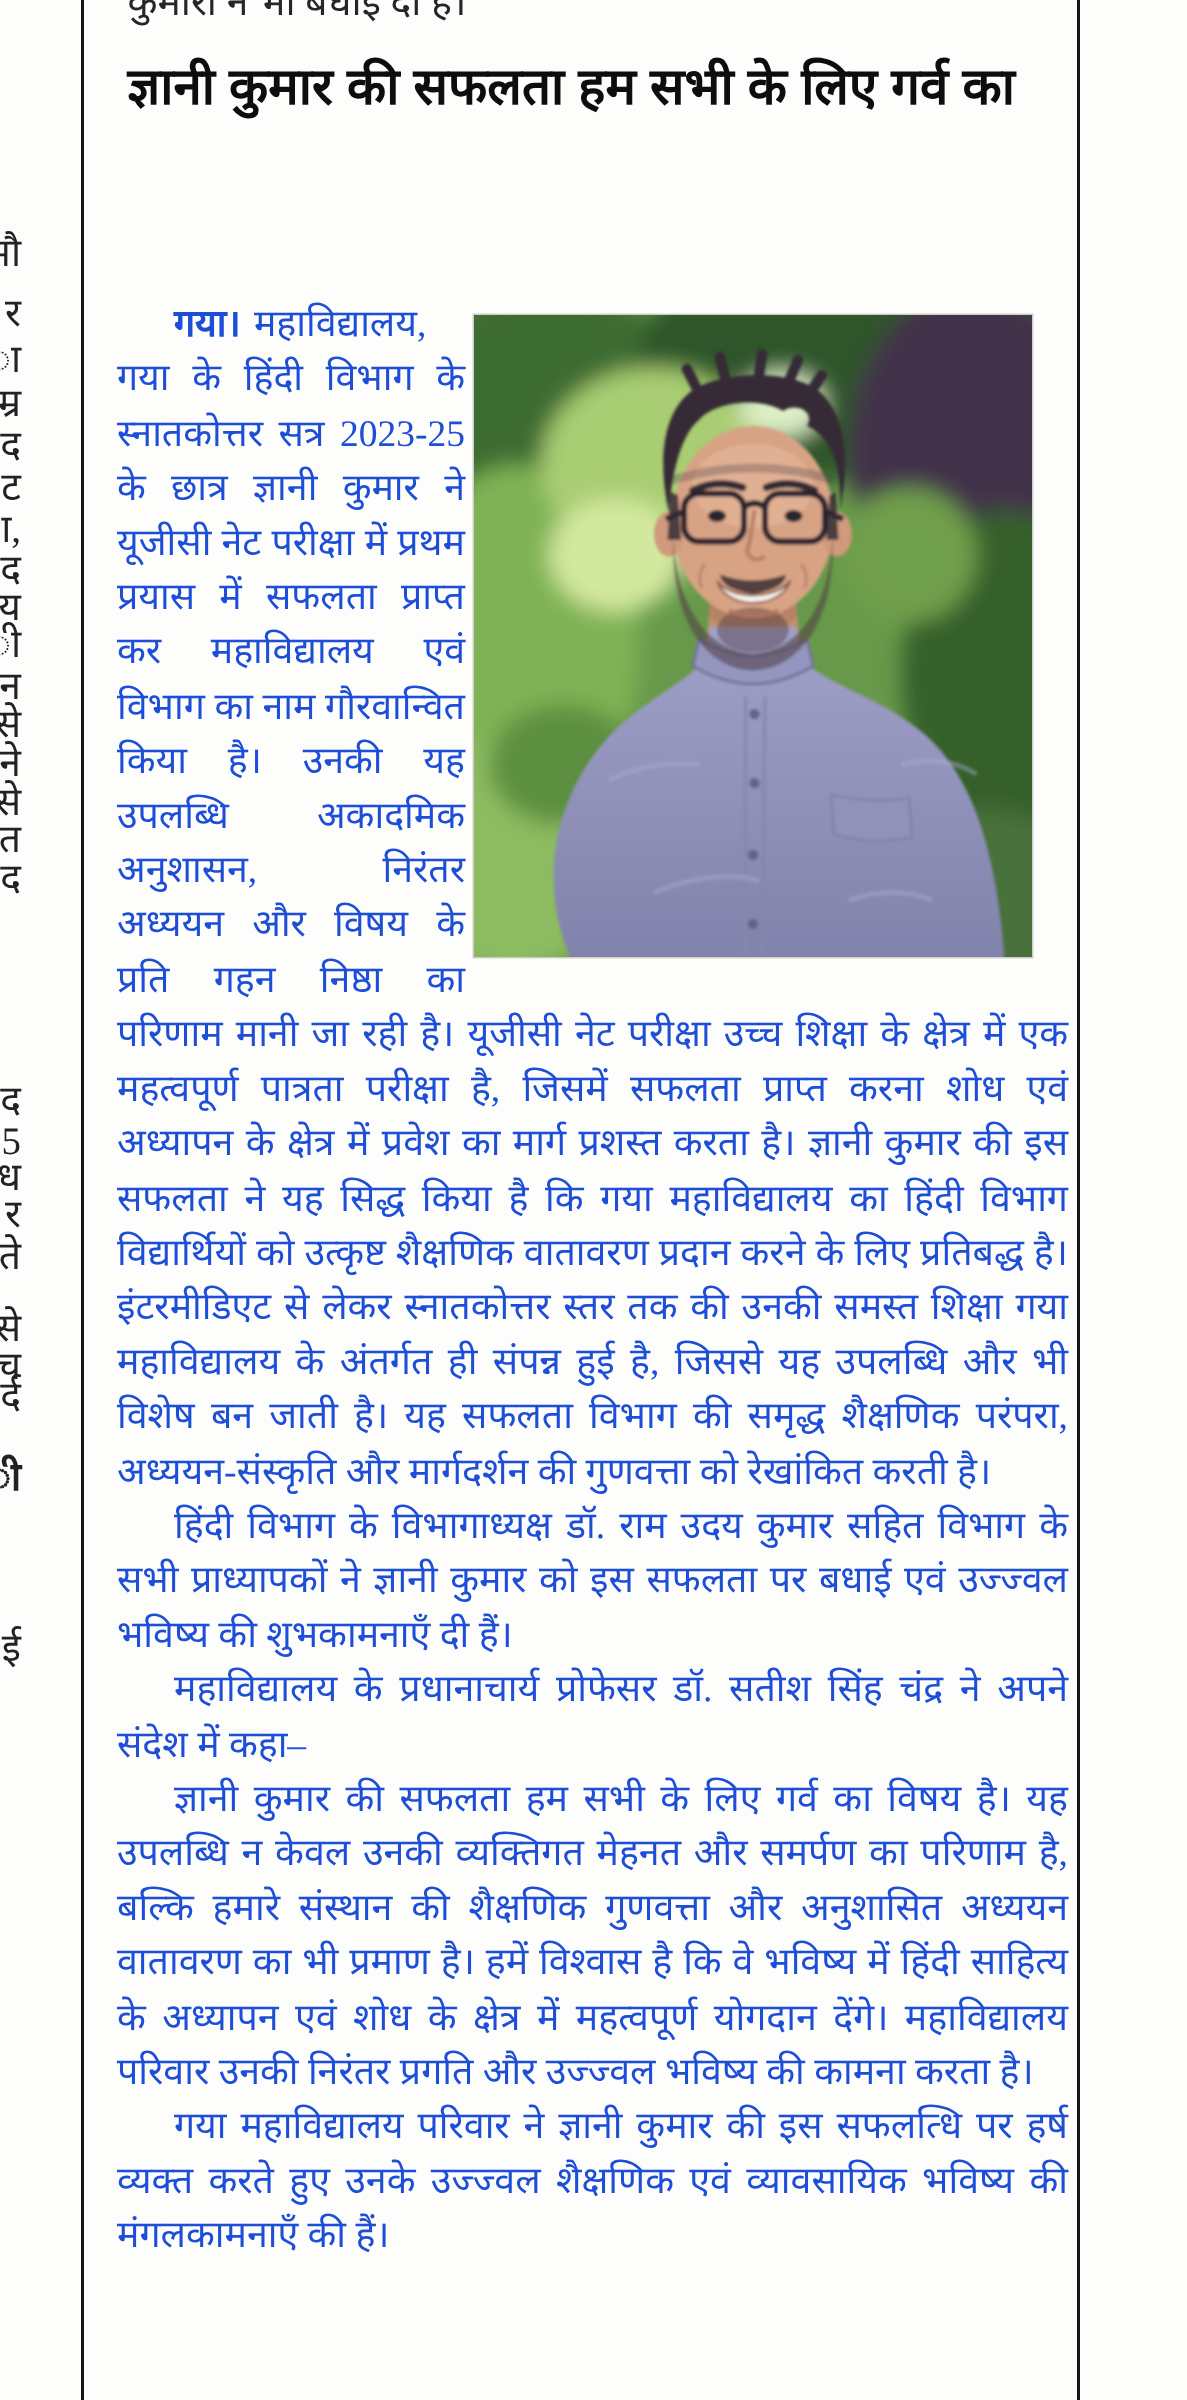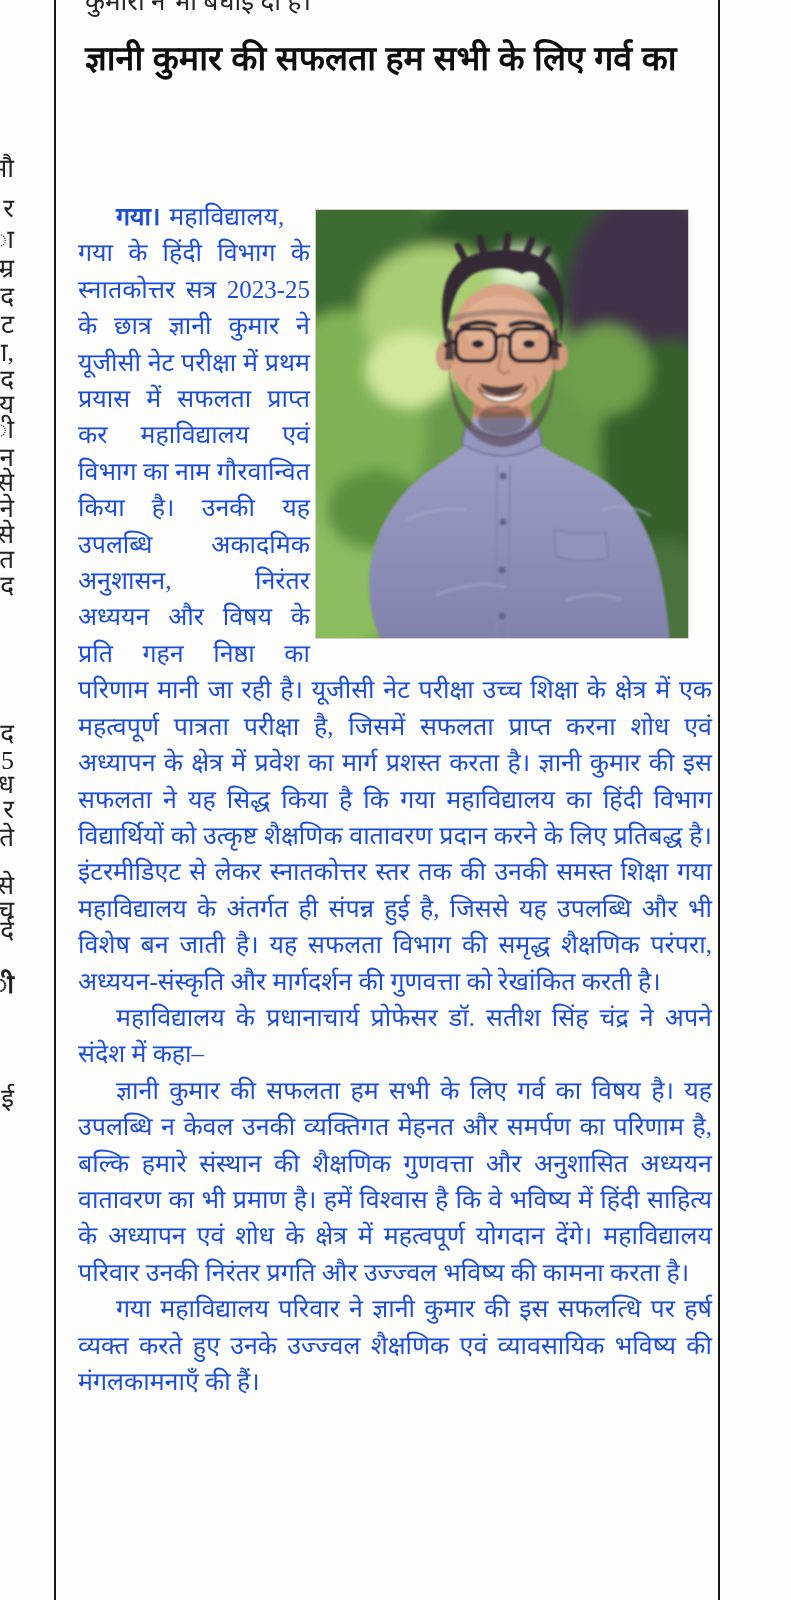--- a/index.html
+++ b/index.html
@@ -209,18 +209,19 @@
             <path d="M 150,52 L 142,36 M 168,44 L 164,28 M 190,40 L 192,26 M 210,44 L 216,30 M 224,52 L 232,40" stroke="#342c35" stroke-width="7" stroke-linecap="round"></path>
             <path d="M 131,118 L 129,150 L 138,150 L 136,120 Z" fill="#342c35" opacity="0.85"></path>
             <path d="M 241,118 L 243,150 L 235,150 L 237,120 Z" fill="#342c35" opacity="0.85"></path>
             <path d="M 132,110 Q 186,94 240,110" stroke="#4a3a44" stroke-width="6" opacity="0.3" fill="none"></path>
           </g>
         </svg>
       </div>
     </div>
 
     <p><strong class="dateline">गया।</strong><span>महाविद्यालय, गया के हिंदी विभाग के स्नातकोत्तर सत्र 2023-25 के छात्र ज्ञानी कुमार ने यूजीसी नेट परीक्षा में प्रथम प्रयास में सफलता प्राप्त कर महाविद्यालय एवं विभाग का नाम गौरवान्वित किया है। उनकी यह उपलब्धि अकादमिक अनुशासन, निरंतर अध्ययन और विषय के प्रति गहन निष्ठा का परिणाम मानी जा रही है। यूजीसी नेट परीक्षा उच्च शिक्षा के क्षेत्र में एक महत्वपूर्ण पात्रता परीक्षा है, जिसमें सफलता प्राप्त करना शोध एवं अध्यापन के क्षेत्र में प्रवेश का मार्ग प्रशस्त करता है। ज्ञानी कुमार की इस सफलता ने यह सिद्ध किया है कि गया महाविद्यालय का हिंदी विभाग विद्यार्थियों को उत्कृष्ट शैक्षणिक वातावरण प्रदान करने के लिए प्रतिबद्ध है। इंटरमीडिएट से लेकर स्नातकोत्तर स्तर तक की उनकी समस्त शिक्षा गया महाविद्यालय के अंतर्गत ही संपन्न हुई है, जिससे यह उपलब्धि और भी विशेष बन जाती है। यह सफलता विभाग की समृद्ध शैक्षणिक परंपरा, अध्ययन-संस्कृति और मार्गदर्शन की गुणवत्ता को रेखांकित करती है।</span></p>
+    <p>हिंदी विभाग के विभागाध्यक्ष डॉ. राम उदय कुमार सहित विभाग के सभी प्राध्यापकों ने ज्ञानी कुमार को इस सफलता पर बधाई एवं उज्ज्वल भविष्य की शुभकामनाएँ दी हैं।</p>
     <p>महाविद्यालय के प्रधानाचार्य प्रोफेसर डॉ. सतीश सिंह चंद्र ने अपने संदेश में कहा–</p>
     <p>ज्ञानी कुमार की सफलता हम सभी के लिए गर्व का विषय है। यह उपलब्धि न केवल उनकी व्यक्तिगत मेहनत और समर्पण का परिणाम है, बल्कि हमारे संस्थान की शैक्षणिक गुणवत्ता और अनुशासित अध्ययन वातावरण का भी प्रमाण है। हमें विश्वास है कि वे भविष्य में हिंदी साहित्य के अध्यापन एवं शोध के क्षेत्र में महत्वपूर्ण योगदान देंगे। महाविद्यालय परिवार उनकी निरंतर प्रगति और उज्ज्वल भविष्य की कामना करता है।</p>
     <p>गया महाविद्यालय परिवार ने ज्ञानी कुमार की इस सफलत्धि पर हर्ष व्यक्त करते हुए उनके उज्ज्वल शैक्षणिक एवं व्यावसायिक भविष्य की मंगलकामनाएँ की हैं।</p>
   </div>
 
 </div>
 
 </body></html>

